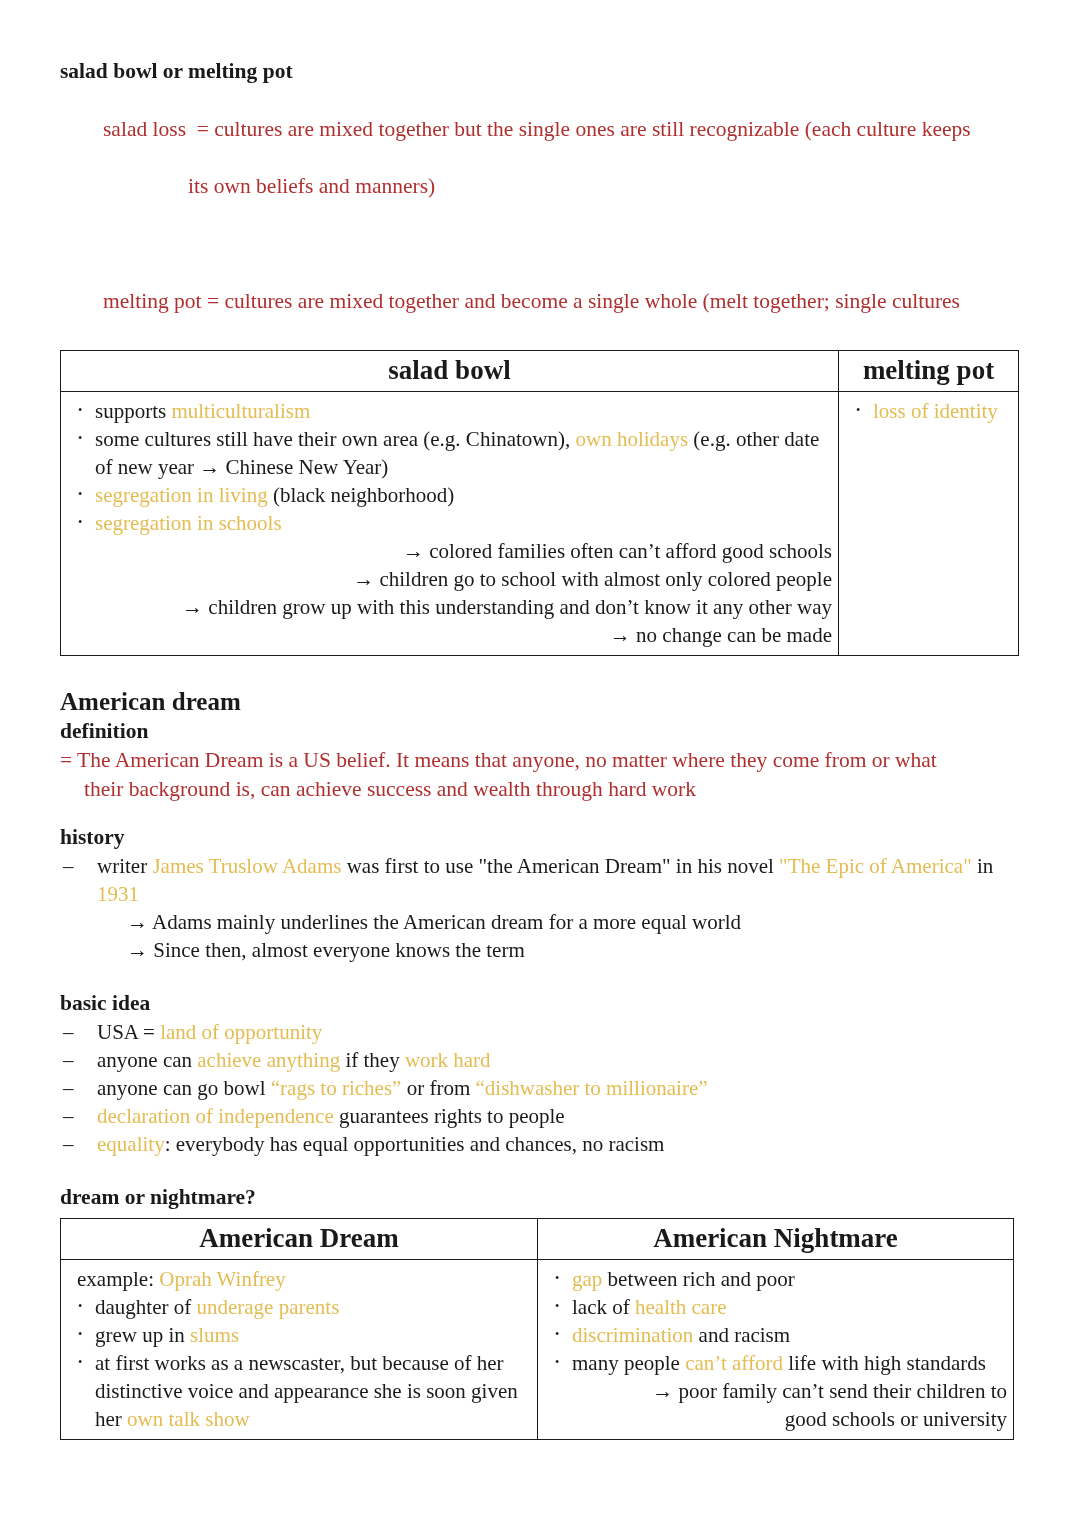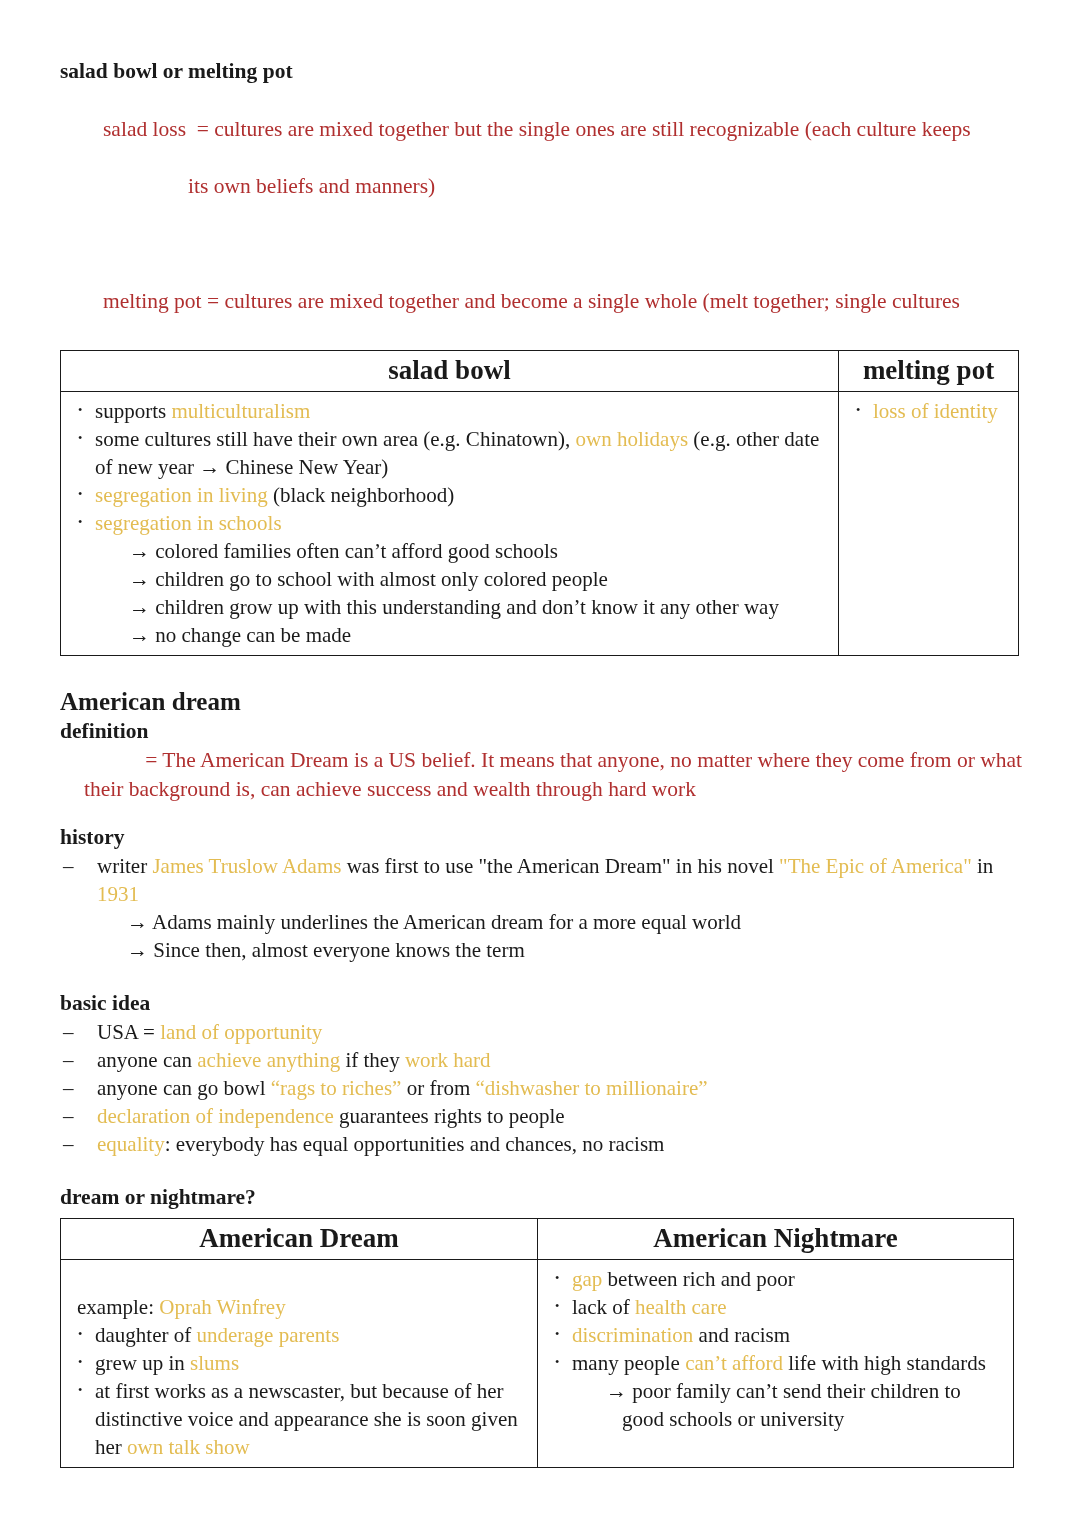--- a/index.html
+++ b/index.html
@@ -97,26 +97,27 @@
   }
   ul.bl > li::before {
     content: "\00B7";
     position: absolute;
     left: 7px;
     top: -2px;
     font-size: 25px;
     line-height: 1.2;
     color: #1a1a1a;
   }
-  ul.bl > li.nobul { padding-left: 8px; margin-top: 28px; }
+  ul.bl > li.nobul { padding-left: 8px; }
   ul.bl > li.nobul::before { content: ""; }
 
   .arrow-line {
     padding-left: 38px;
     text-indent: -16px;
+    text-align: right;
   }
   .sub-arrows { padding-left: 26px; }
   .sub-arrows .arrow-line { padding-left: 24px; }
 
   
   ul.dl {
     list-style: none;
     margin: 0;
     padding: 0;
   }
@@ -135,21 +136,21 @@
   }
   .deep-arrow {
     padding-left: 85px;
     text-indent: -18px;
     font-size: 21px;
     line-height: 1.335;
   }
   .gap-20 { height: 20px; }
   .gap-26 { height: 26px; }
   .gap-30 { height: 30px; }
-  .hang2 { padding-left: 24px; text-indent: -24px; text-align: right; }
+  .hang2 { padding-left: 24px; text-indent: -24px; }
 </style>
 </head>
 <body>
 
 <div class="page">
 
   <div>
 
     <div class="h-bold">salad bowl or melting pot</div>
 

